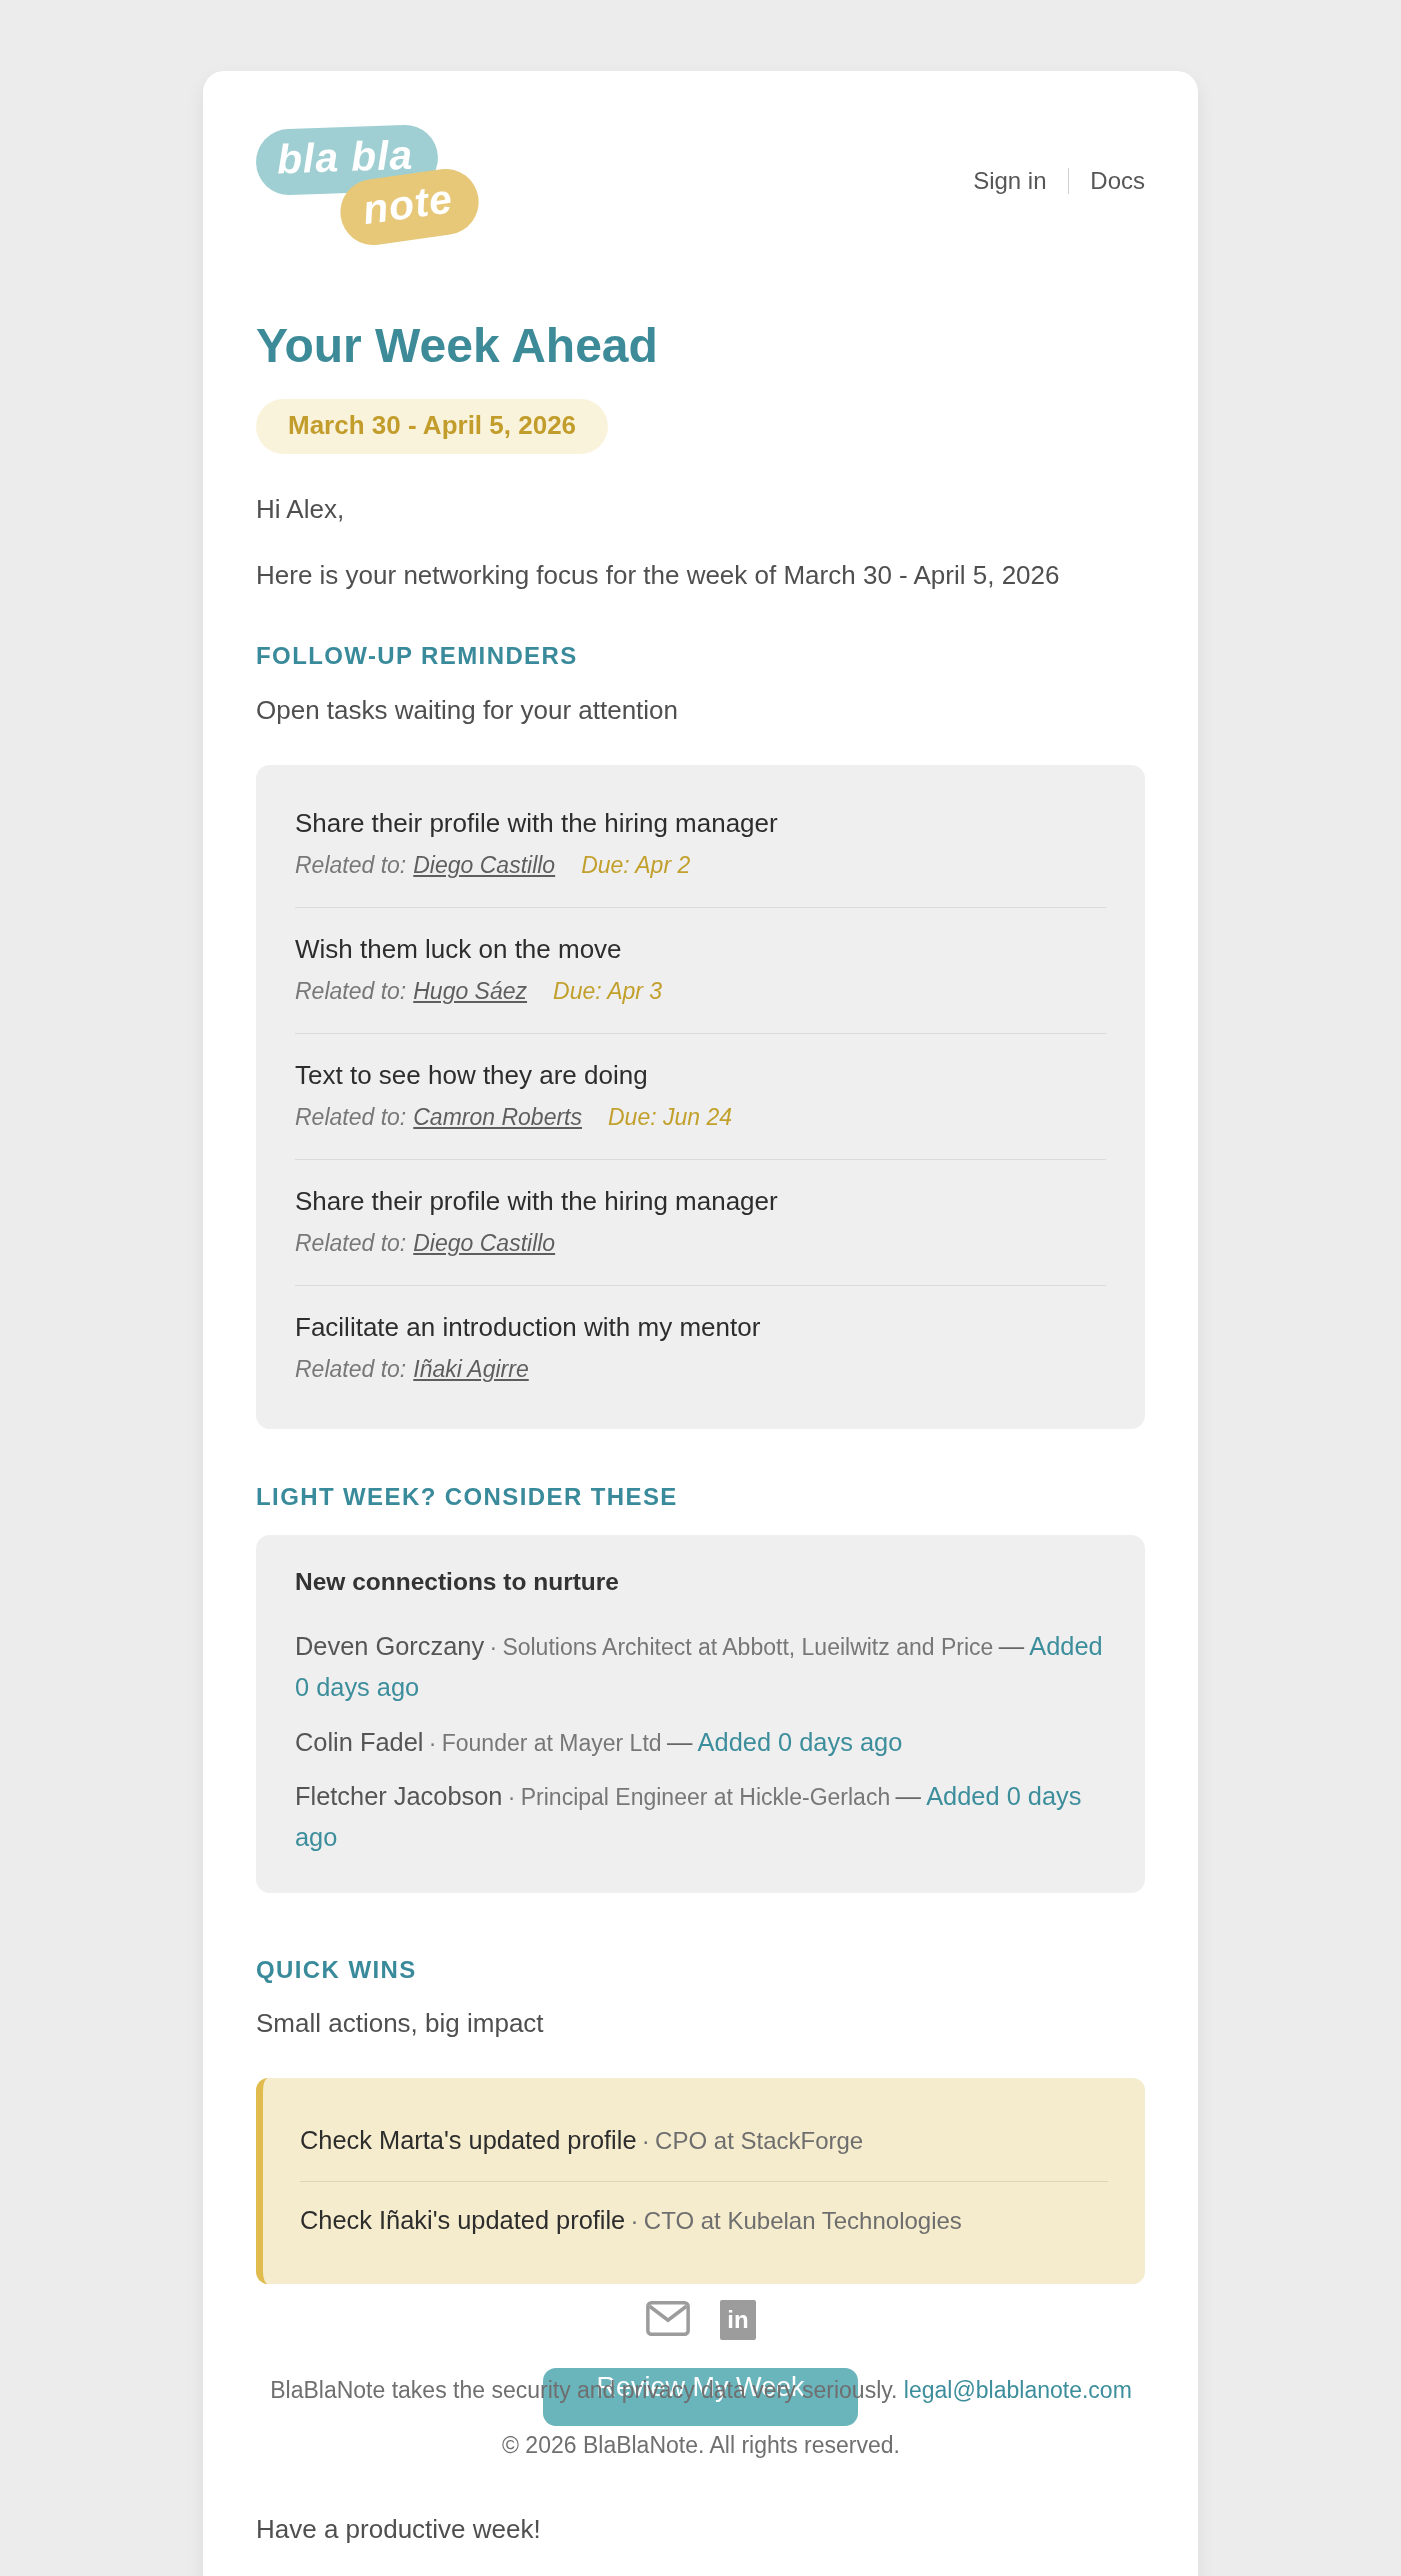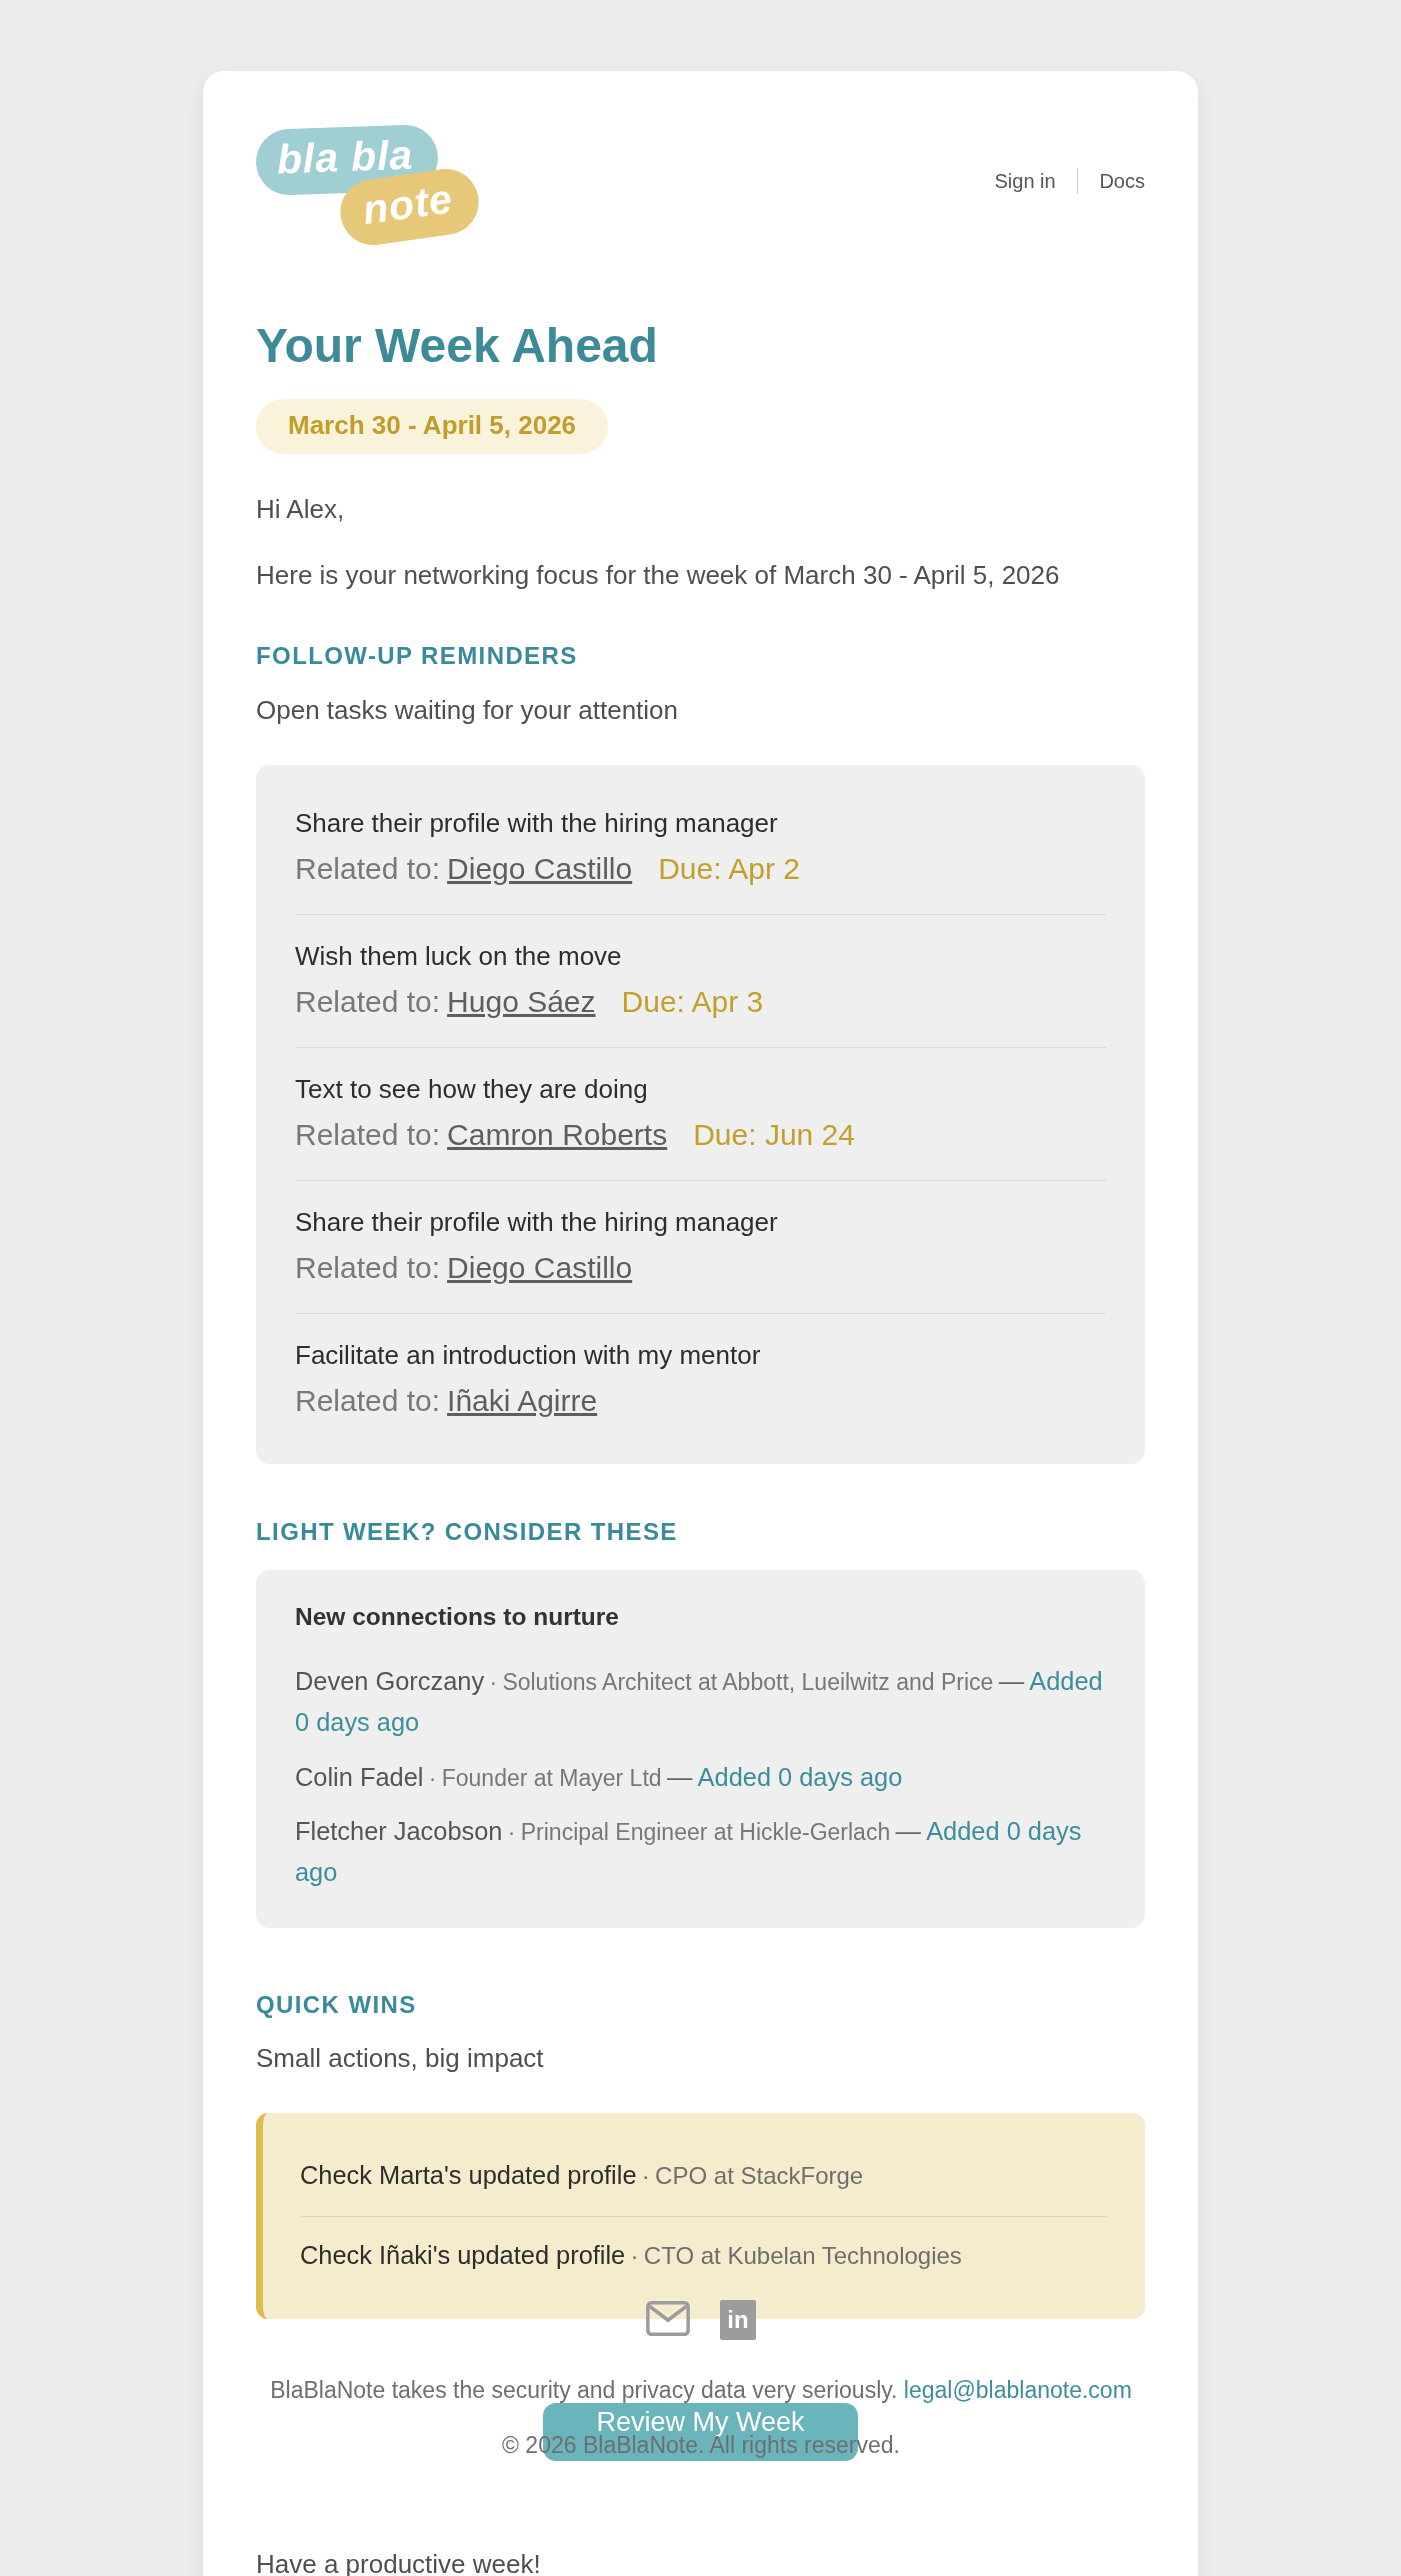--- a/index.html
+++ b/index.html
@@ -42,21 +42,21 @@
     padding: 9.6px 24.5px 15px 21px;
     transform: rotate(-2deg);
   }
   .logo-pill.note {
     top: 49px; left: 84px;
     background: #e6c878;
     font-size: 41px;
     padding: 9.6px 26px 15px 23px;
     transform: rotate(-8deg);
   }
-  .header-nav { display: flex; align-items: center; gap: 21px; font-size: 20px; color: #565656; }
+  .header-nav { display: flex; align-items: center; gap: 21px; font-size: 24px; color: #565656; }
   .header-nav a { color: #565656; text-decoration: none; cursor: pointer; }
   .nav-divider { width: 1.8px; height: 26px; background: #d2d2d2; }
   
   .page-title { color: #3d8b98; font-size: 48px; font-weight: 700; margin-bottom: 26px; }
   .date-badge {
     display: inline-block;
     background: #faf3dc; color: #c29d2b;
     font-size: 26px; font-weight: 700;
     padding: 11.4px 32px 13px 32px;
     border-radius: 875px;
@@ -71,21 +71,21 @@
   }
   .section-sub { font-size: 26px; color: #4f4f4f; margin-bottom: 39px; }
   
   .tasks-card {
     background: #efefef; border-radius: 14px;
     padding: 17.5px 39px; margin-bottom: 54px;
   }
   .task-item { padding: 26px 0 28px 0; border-bottom: 0.9px solid #dbdbdb; }
   .task-item:last-child { border-bottom: none; }
   .task-title { font-size: 26px; color: #2d2d2d; font-weight: 500; margin-bottom: 13px; }
-  .task-meta { font-size: 30px; color: #787878; }
+  .task-meta { font-size: 23px; color: #787878; font-style: italic; }
   .related-link { color: #5e5e5e; text-decoration: underline; cursor: pointer; margin-left: 7px; }
   .due-label { color: #c2a02c; margin-left: 26px; }
   
   .connections-card {
     background: #efefef; border-radius: 14px;
     padding: 33px 39px 35px 39px; margin-bottom: 63px;
   }
   .connections-title { font-size: 24.5px; font-weight: 700; color: #333333; margin-bottom: 30px; }
   .connection-item { font-size: 25.4px; color: #555555; line-height: 1.6; margin-bottom: 14px; }
   .connection-item:last-child { margin-bottom: 0; }

